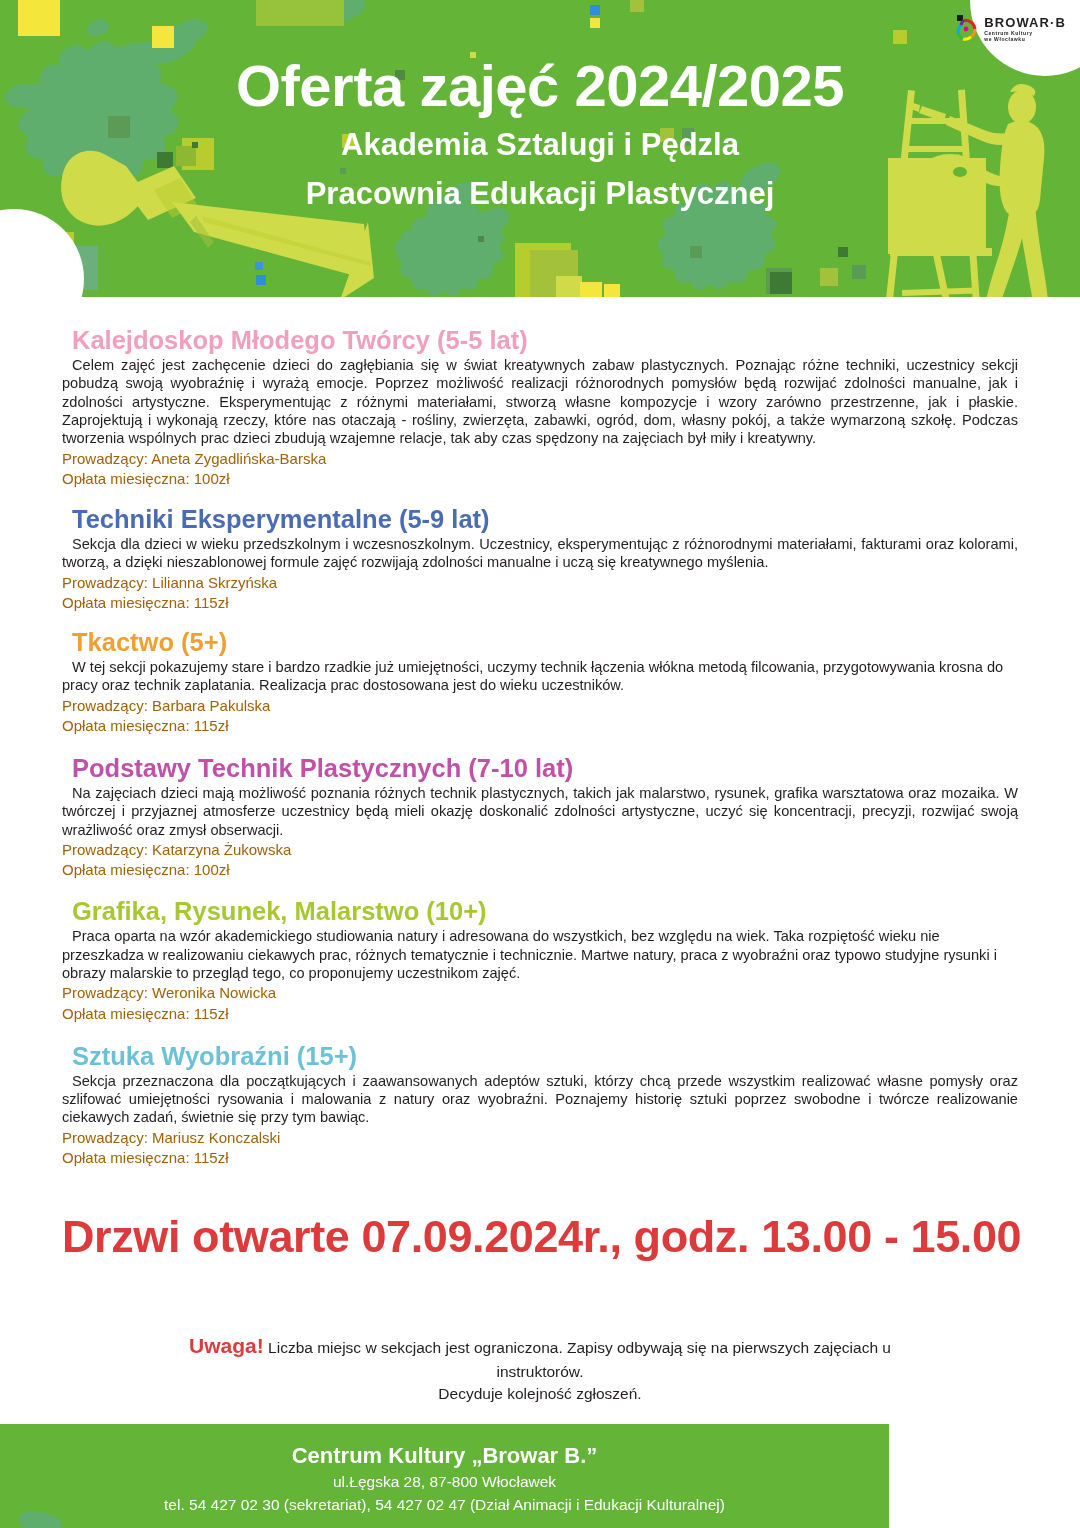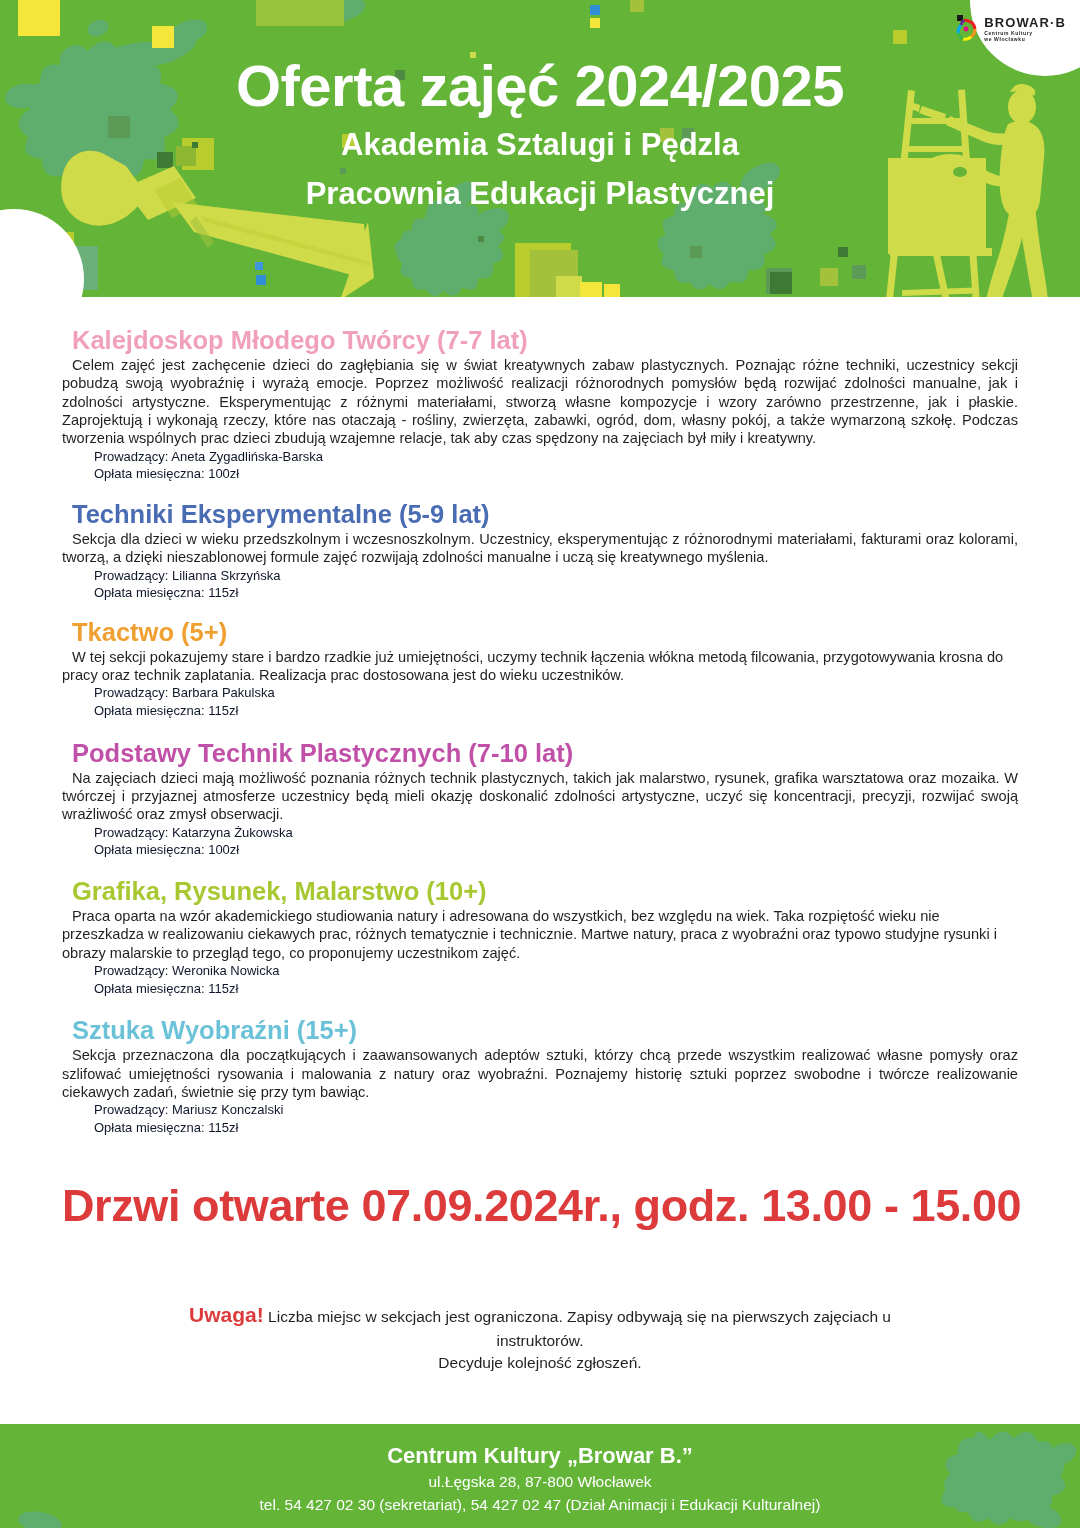--- a/index.html
+++ b/index.html
@@ -138,24 +138,23 @@
     font-size: 14.6px;
     line-height: 1.255;
     color: #231f20;
     text-align: justify;
     text-indent: 10px;
     margin-top: 2px;
   }
   .sec-desc.nojust { text-align: left; }
 
   .sec-meta {
-    font-size: 13px;
+    font-size: 15px;
     line-height: 1.28;
-    color: #0f172a;
-    margin-left: 32px;
+    color: #a16207;
     margin-top: 1px;
   }
 
   
   .gap-a { height: 21px; }
   .gap-b { height: 17px; }
   .gap-c { height: 16px; }
   .gap-d { height: 19px; }
   .gap-e { height: 18px; }
   .gap-f { height: 19px; }
@@ -183,21 +182,21 @@
   .notice-strong {
     color: #dd3b3b;
     font-weight: bold;
     font-size: 21px;
   }
 
   
   .footer {
     position: absolute;
     left: 0; bottom: 0;
-    width: 1080px;
+    width: 889px;
     height: 108px;
     background: #63b437;
     overflow: hidden;
     text-align: center;
     color: #ffffff;
   }
   .footer-top-strip {
     position: absolute;
     left: 0; top: 0;
     width: 100%;
@@ -396,21 +395,21 @@
       <div class="title-sub">Akademia Sztalugi i Pędzla</div>
       <div class="title-sub">Pracownia Edukacji Plastycznej</div>
     </div>
   </div>
 
   <div class="content">
 
     <div class="gap-a"></div>
 
     <div class="section">
-      <div class="sec-title" style="color:#f0a0bc;">Kalejdoskop Młodego Twórcy (7-7 lat)</div>
+      <div class="sec-title" style="color:#f0a0bc;">Kalejdoskop Młodego Twórcy (5-5 lat)</div>
       <div class="sec-desc">Celem zajęć jest zachęcenie dzieci do zagłębiania się w świat kreatywnych zabaw plastycznych. Poznając różne techniki, uczestnicy sekcji pobudzą swoją wyobraźnię i wyrażą emocje. Poprzez możliwość realizacji różnorodnych pomysłów będą rozwijać zdolności manualne, jak i zdolności artystyczne. Eksperymentując z różnymi materiałami, stworzą własne kompozycje i wzory zarówno przestrzenne, jak i płaskie. Zaprojektują i wykonają rzeczy, które nas otaczają - rośliny, zwierzęta, zabawki, ogród, dom, własny pokój, a także wymarzoną szkołę.  Podczas tworzenia wspólnych prac dzieci zbudują wzajemne relacje, tak aby czas spędzony na zajęciach był miły i kreatywny.</div>
       <div class="sec-meta">Prowadzący: Aneta Zygadlińska-Barska</div>
       <div class="sec-meta">Opłata miesięczna: 100zł</div>
     </div>
 
     <div class="gap-b"></div>
 
     <div class="section">
       <div class="sec-title" style="color:#4a6cb3;">Techniki Eksperymentalne (5-9 lat)</div>
       <div class="sec-desc">Sekcja dla dzieci w wieku przedszkolnym i wczesnoszkolnym. Uczestnicy, eksperymentując z różnorodnymi materiałami, fakturami oraz kolorami, tworzą, a dzięki nieszablonowej formule zajęć rozwijają zdolności manualne i uczą się kreatywnego myślenia.</div>

